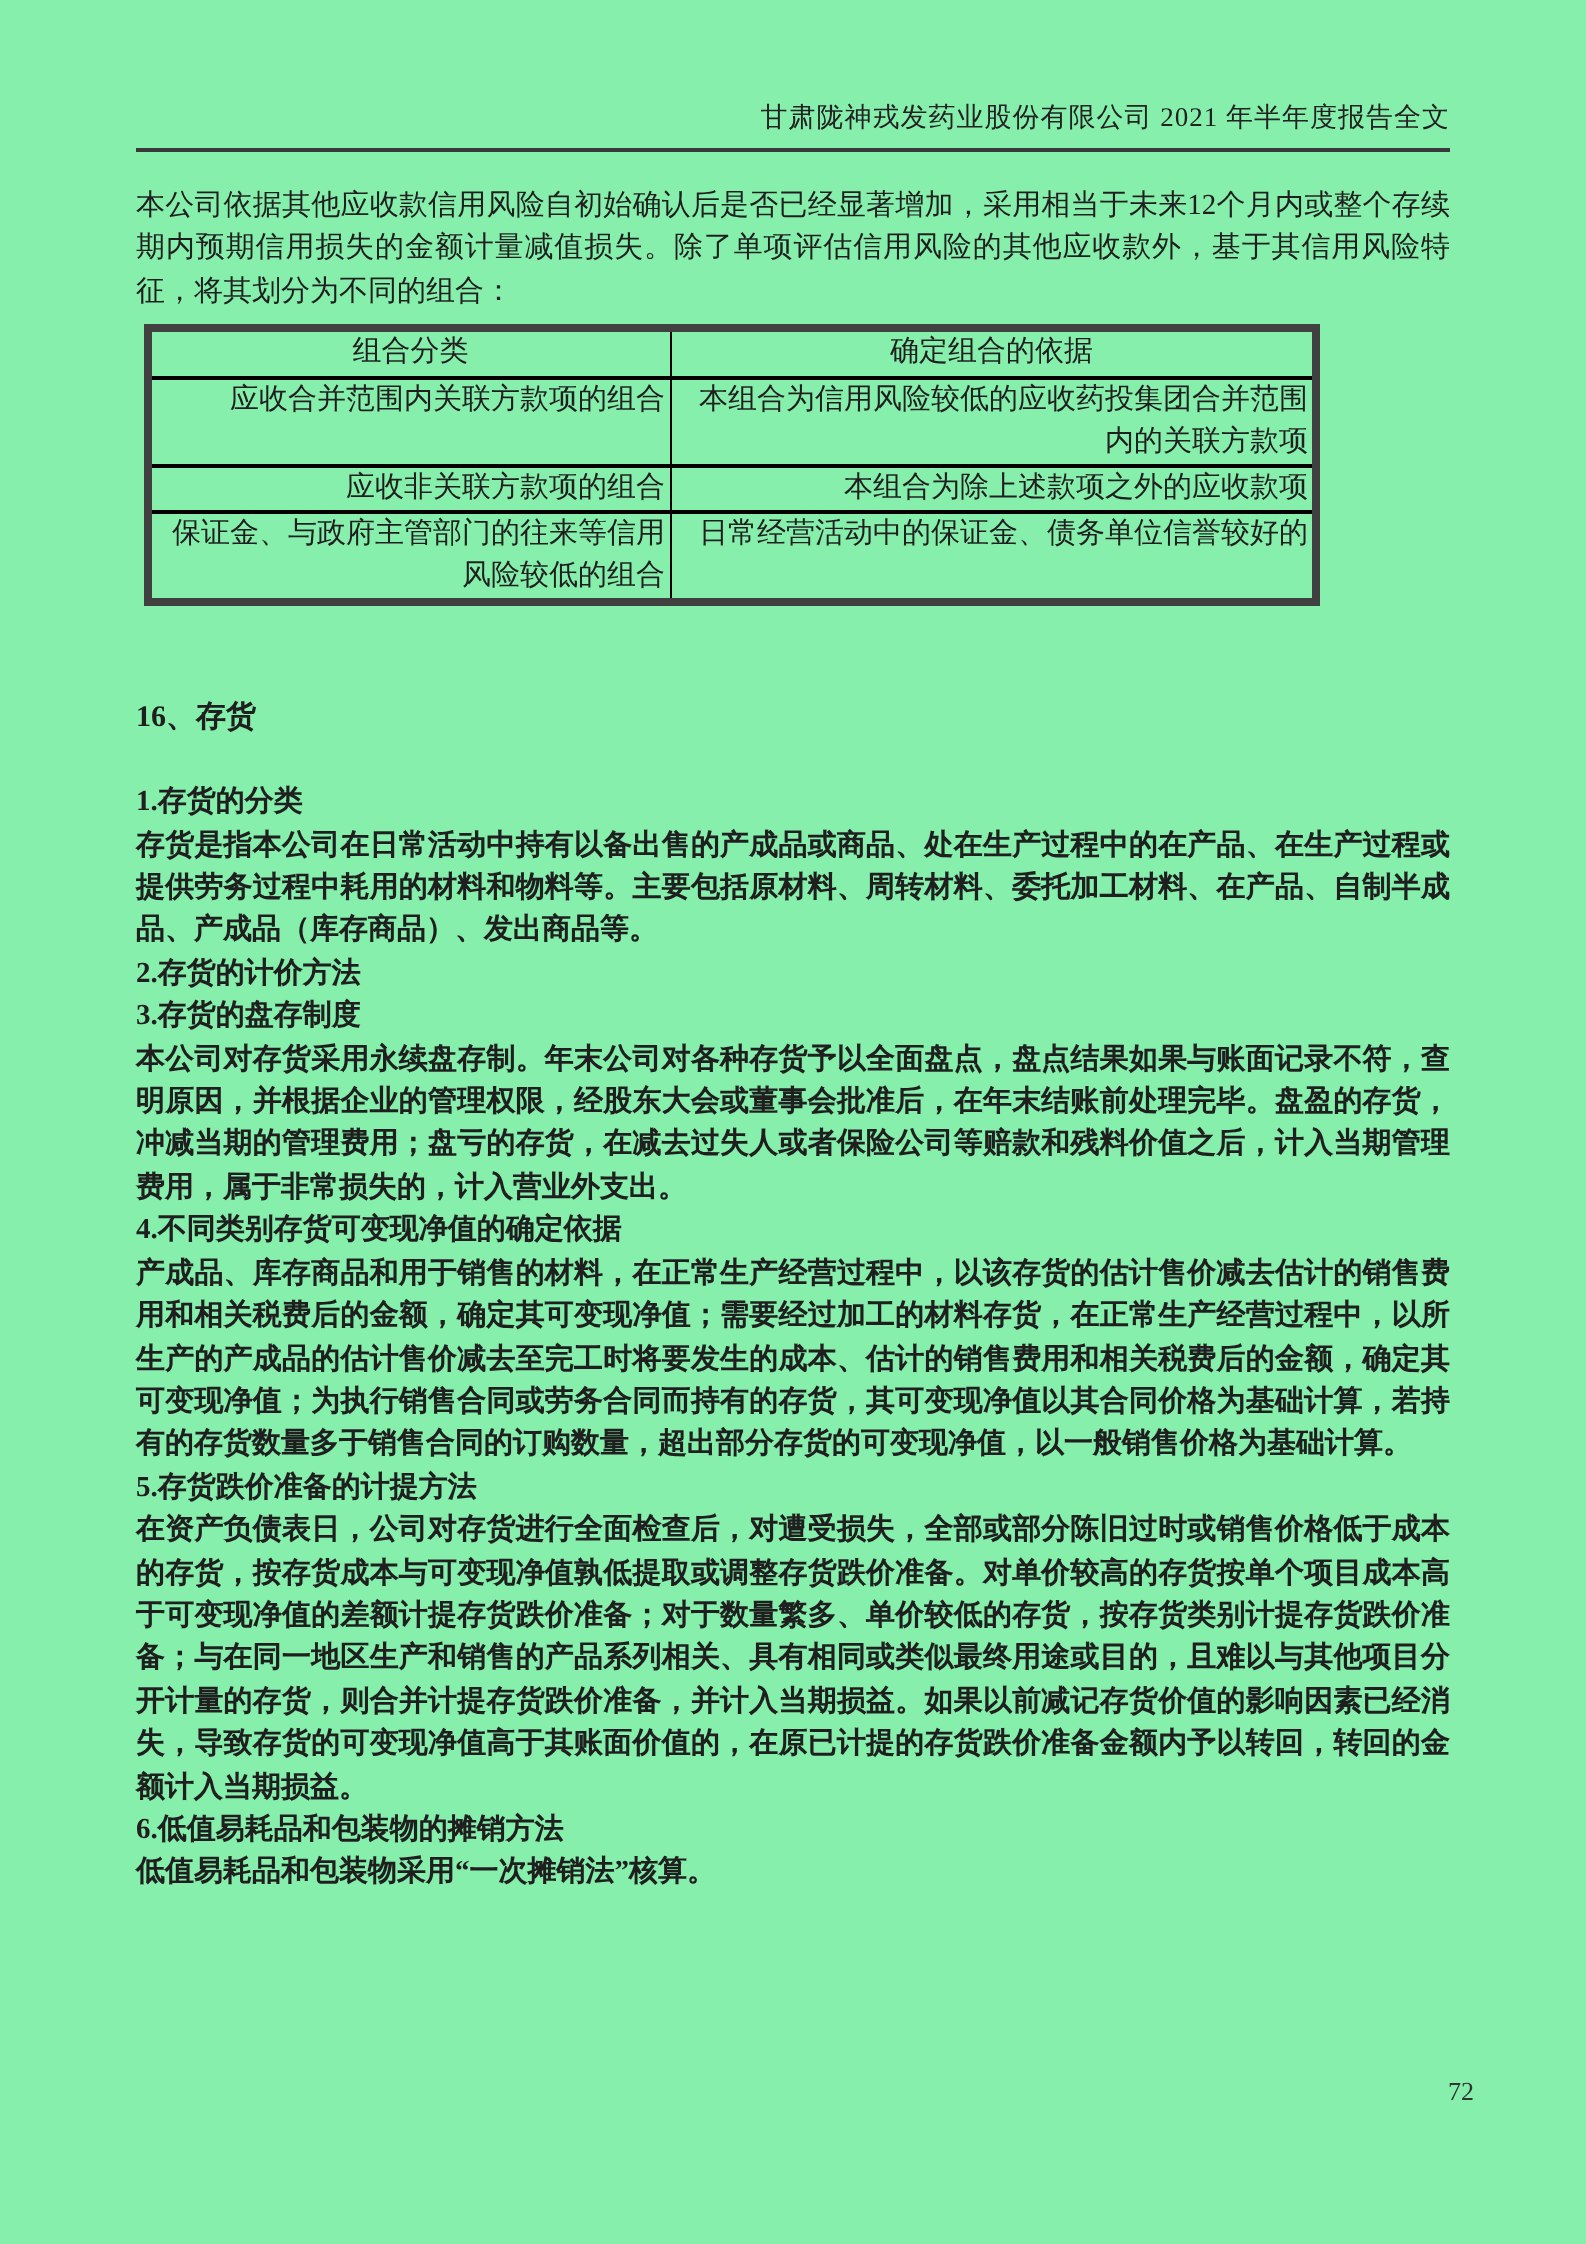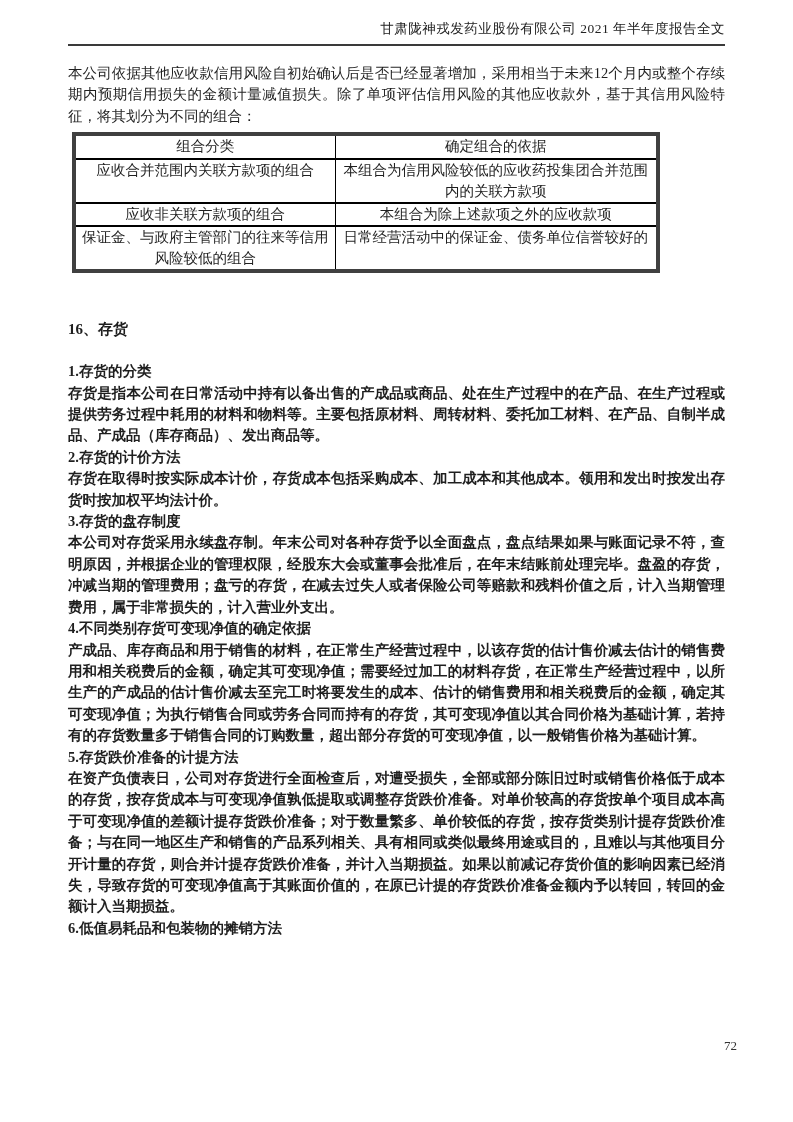--- a/index.html
+++ b/index.html
@@ -5,25 +5,25 @@
   html, body {
     margin: 0;
     padding: 0;
     background: #e8e8e8;
   }
   .page {
     position: relative;
     width: 793px;
     height: 1122px;
     margin: 0 auto;
-    background: #ffffff;
+    background: #86efac;
     font-family: "Liberation Serif", "DejaVu Serif", serif;
     color: #1f1f1f;
     box-sizing: border-box;
-    padding: 20px 68px 0 68px;
+    padding: 50px 68px 0 68px;
     overflow: hidden;
   }
   .doc-header-title {
     text-align: right;
     font-size: 13.5px;
     line-height: 18px;
     color: #222;
     letter-spacing: 0.5px;
   }
   .doc-header-rule {
@@ -50,21 +50,21 @@
   table.portfolio-table th,
   table.portfolio-table td {
     border: 1px solid #000;
     border-top: 2px solid #000;
     border-bottom: 2px solid #000;
     font-weight: normal;
     font-size: 14.5px;
     line-height: 21px;
     padding: 0 2px;
     vertical-align: top;
-    text-align: center;
+    text-align: right;
   }
   table.portfolio-table th {
     text-align: center;
     height: 22px;
   }
   table.portfolio-table col.c1 { width: 261px; }
   table.portfolio-table col.c2 { width: 323px; }
   .section-heading {
     font-size: 15px;
     font-weight: bold;
@@ -126,28 +126,28 @@
           </tr>
         </tbody>
     </table>
 
     <h2 class="section-heading">16、存货</h2>
 
     <div class="section-body body-text">
         <p>1.存货的分类</p>
         <p>存货是指本公司在日常活动中持有以备出售的产成品或商品、处在生产过程中的在产品、在生产过程或提供劳务过程中耗用的材料和物料等。主要包括原材料、周转材料、委托加工材料、在产品、自制半成品、产成品（库存商品）、发出商品等。</p>
         <p>2.存货的计价方法</p>
-        <p>存货在取得时按实际成本计价，存货成本包括采购成本、加工成本和其他成本。领用和发出时按发出存货时按加权平均法计价。</p>
         <p>3.存货的盘存制度</p>
         <p>本公司对存货采用永续盘存制。年末公司对各种存货予以全面盘点，盘点结果如果与账面记录不符，查明原因，并根据企业的管理权限，经股东大会或董事会批准后，在年末结账前处理完毕。盘盈的存货，冲减当期的管理费用；盘亏的存货，在减去过失人或者保险公司等赔款和残料价值之后，计入当期管理费用，属于非常损失的，计入营业外支出。</p>
         <p>4.不同类别存货可变现净值的确定依据</p>
         <p>产成品、库存商品和用于销售的材料，在正常生产经营过程中，以该存货的估计售价减去估计的销售费用和相关税费后的金额，确定其可变现净值；需要经过加工的材料存货，在正常生产经营过程中，以所生产的产成品的估计售价减去至完工时将要发生的成本、估计的销售费用和相关税费后的金额，确定其可变现净值；为执行销售合同或劳务合同而持有的存货，其可变现净值以其合同价格为基础计算，若持有的存货数量多于销售合同的订购数量，超出部分存货的可变现净值，以一般销售价格为基础计算。</p>
         <p>5.存货跌价准备的计提方法</p>
         <p>在资产负债表日，公司对存货进行全面检查后，对遭受损失，全部或部分陈旧过时或销售价格低于成本的存货，按存货成本与可变现净值孰低提取或调整存货跌价准备。对单价较高的存货按单个项目成本高于可变现净值的差额计提存货跌价准备；对于数量繁多、单价较低的存货，按存货类别计提存货跌价准备；与在同一地区生产和销售的产品系列相关、具有相同或类似最终用途或目的，且难以与其他项目分开计量的存货，则合并计提存货跌价准备，并计入当期损益。如果以前减记存货价值的影响因素已经消失，导致存货的可变现净值高于其账面价值的，在原已计提的存货跌价准备金额内予以转回，转回的金额计入当期损益。</p>
         <p>6.低值易耗品和包装物的摊销方法</p>
+        <p>低值易耗品和包装物采用“一次摊销法”核算。</p>
       </div>
 
   </main>
 
   <footer>
     <div class="page-number">72</div>
   </footer>
 
 </div>
 

